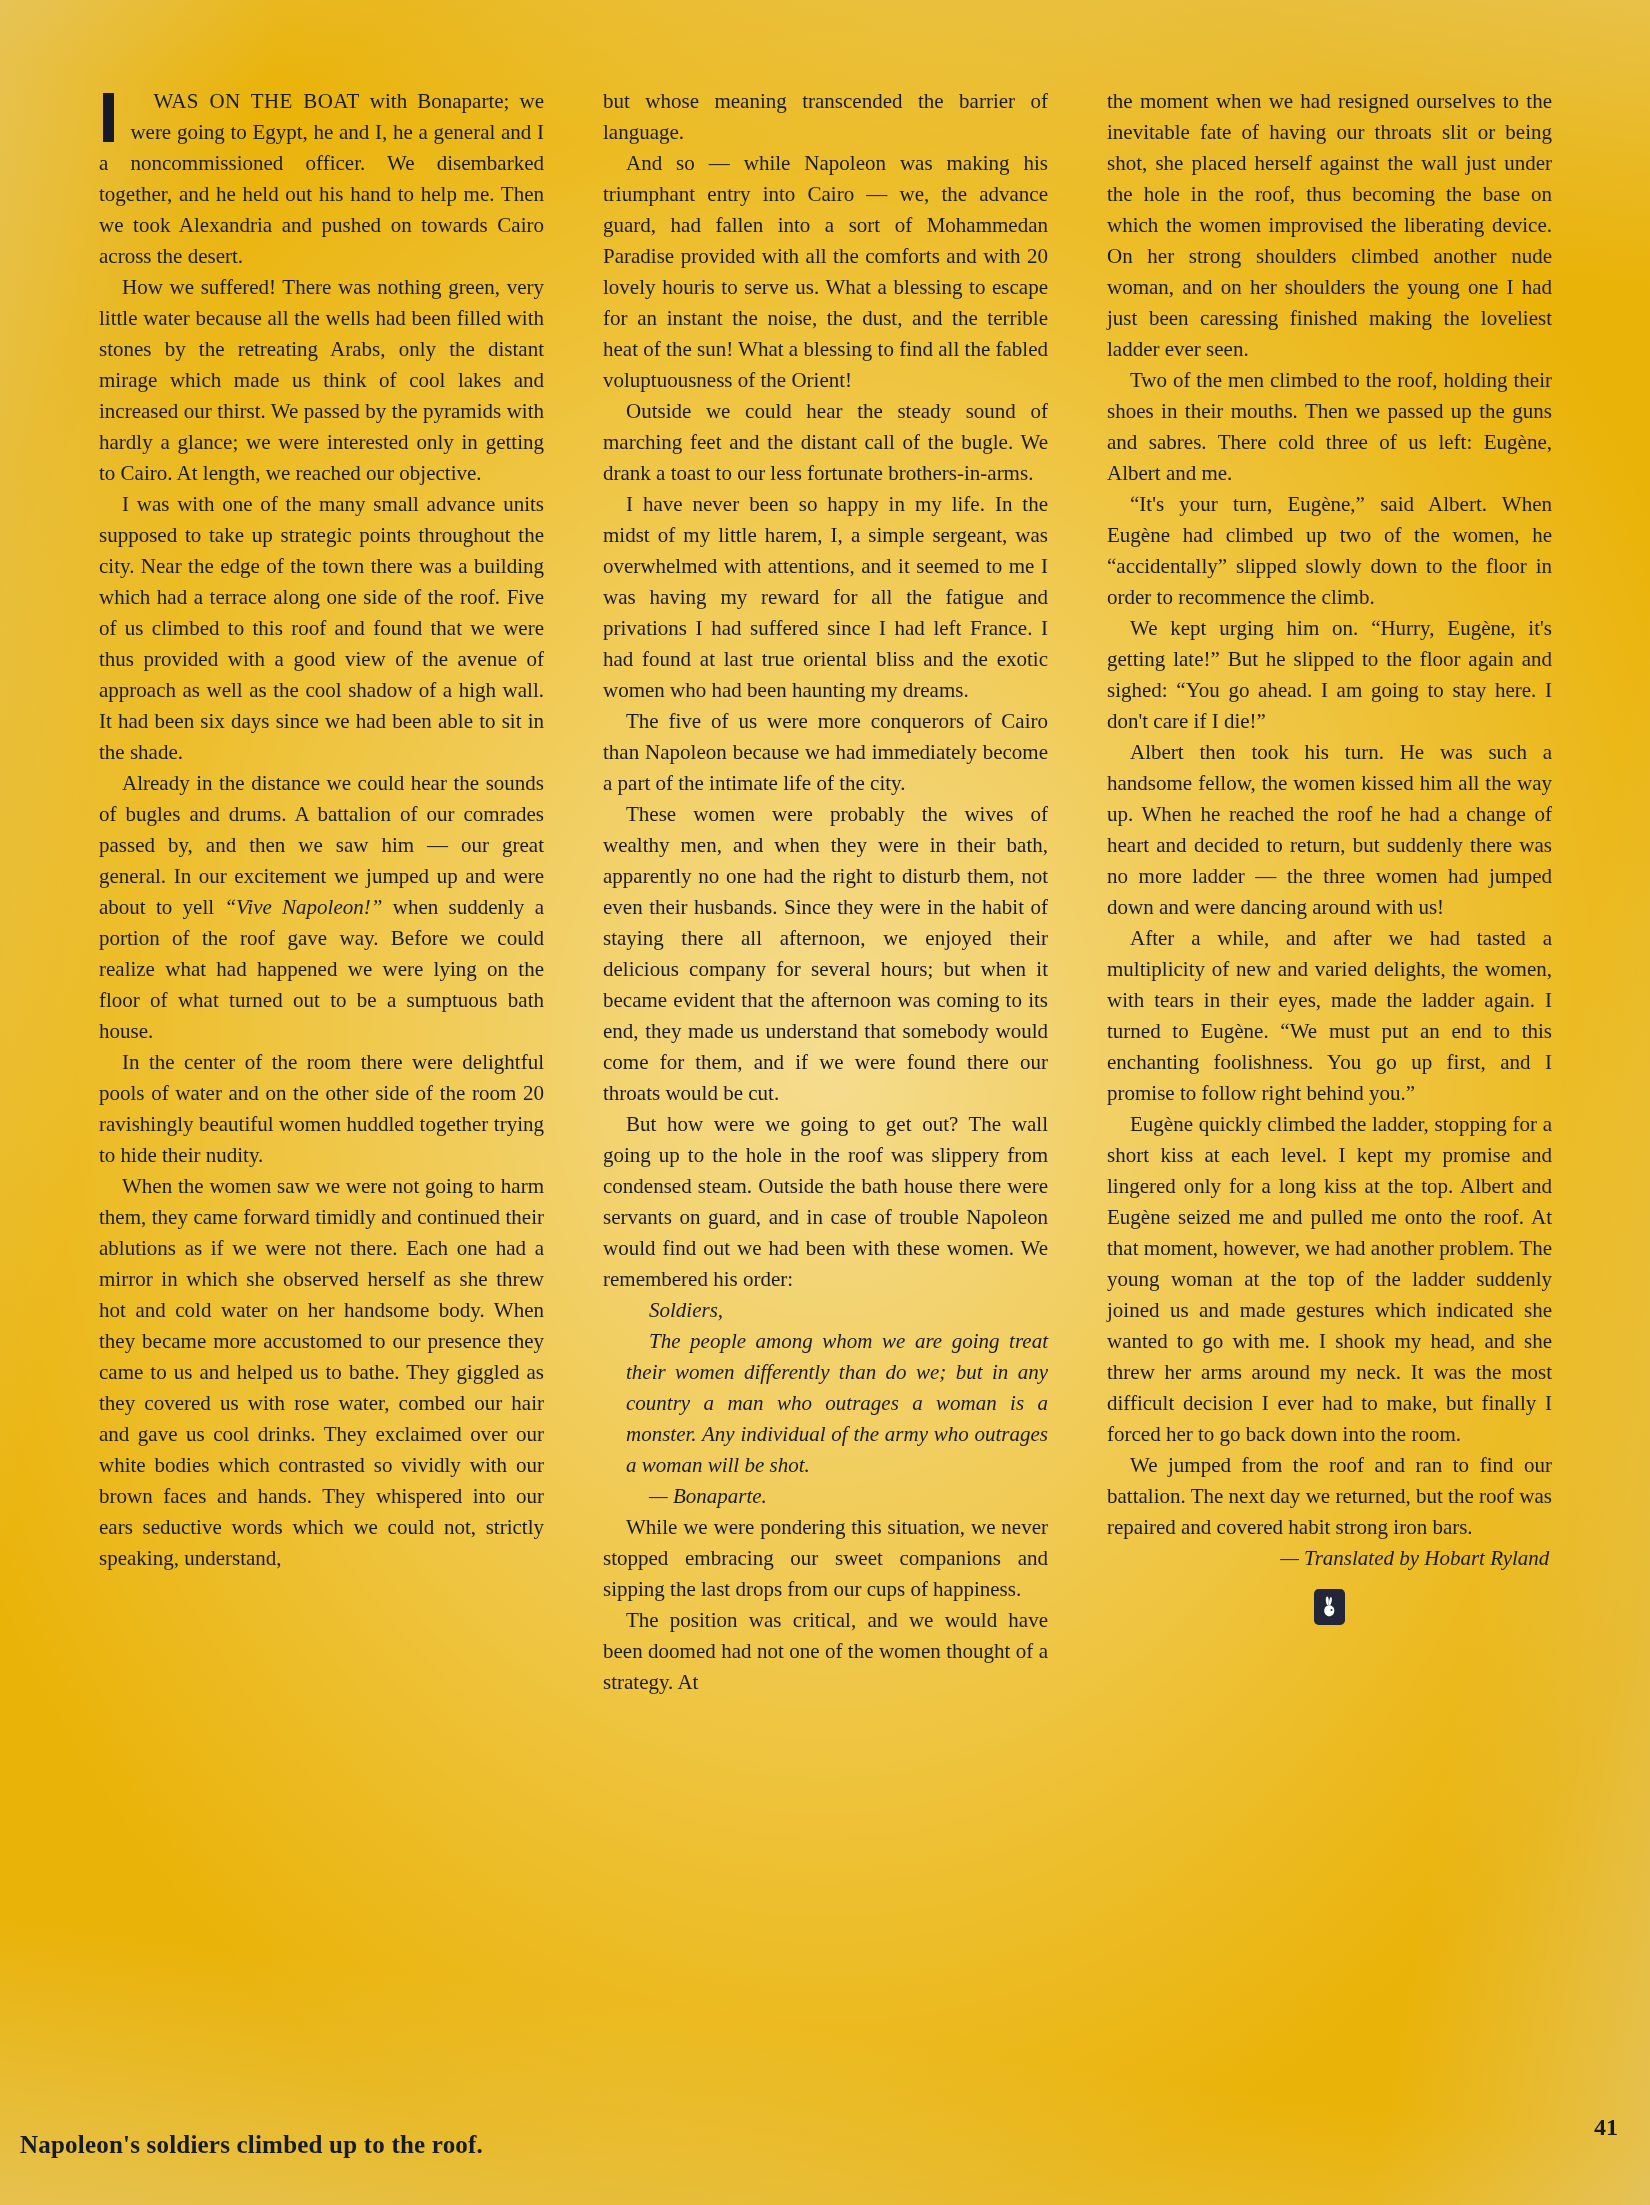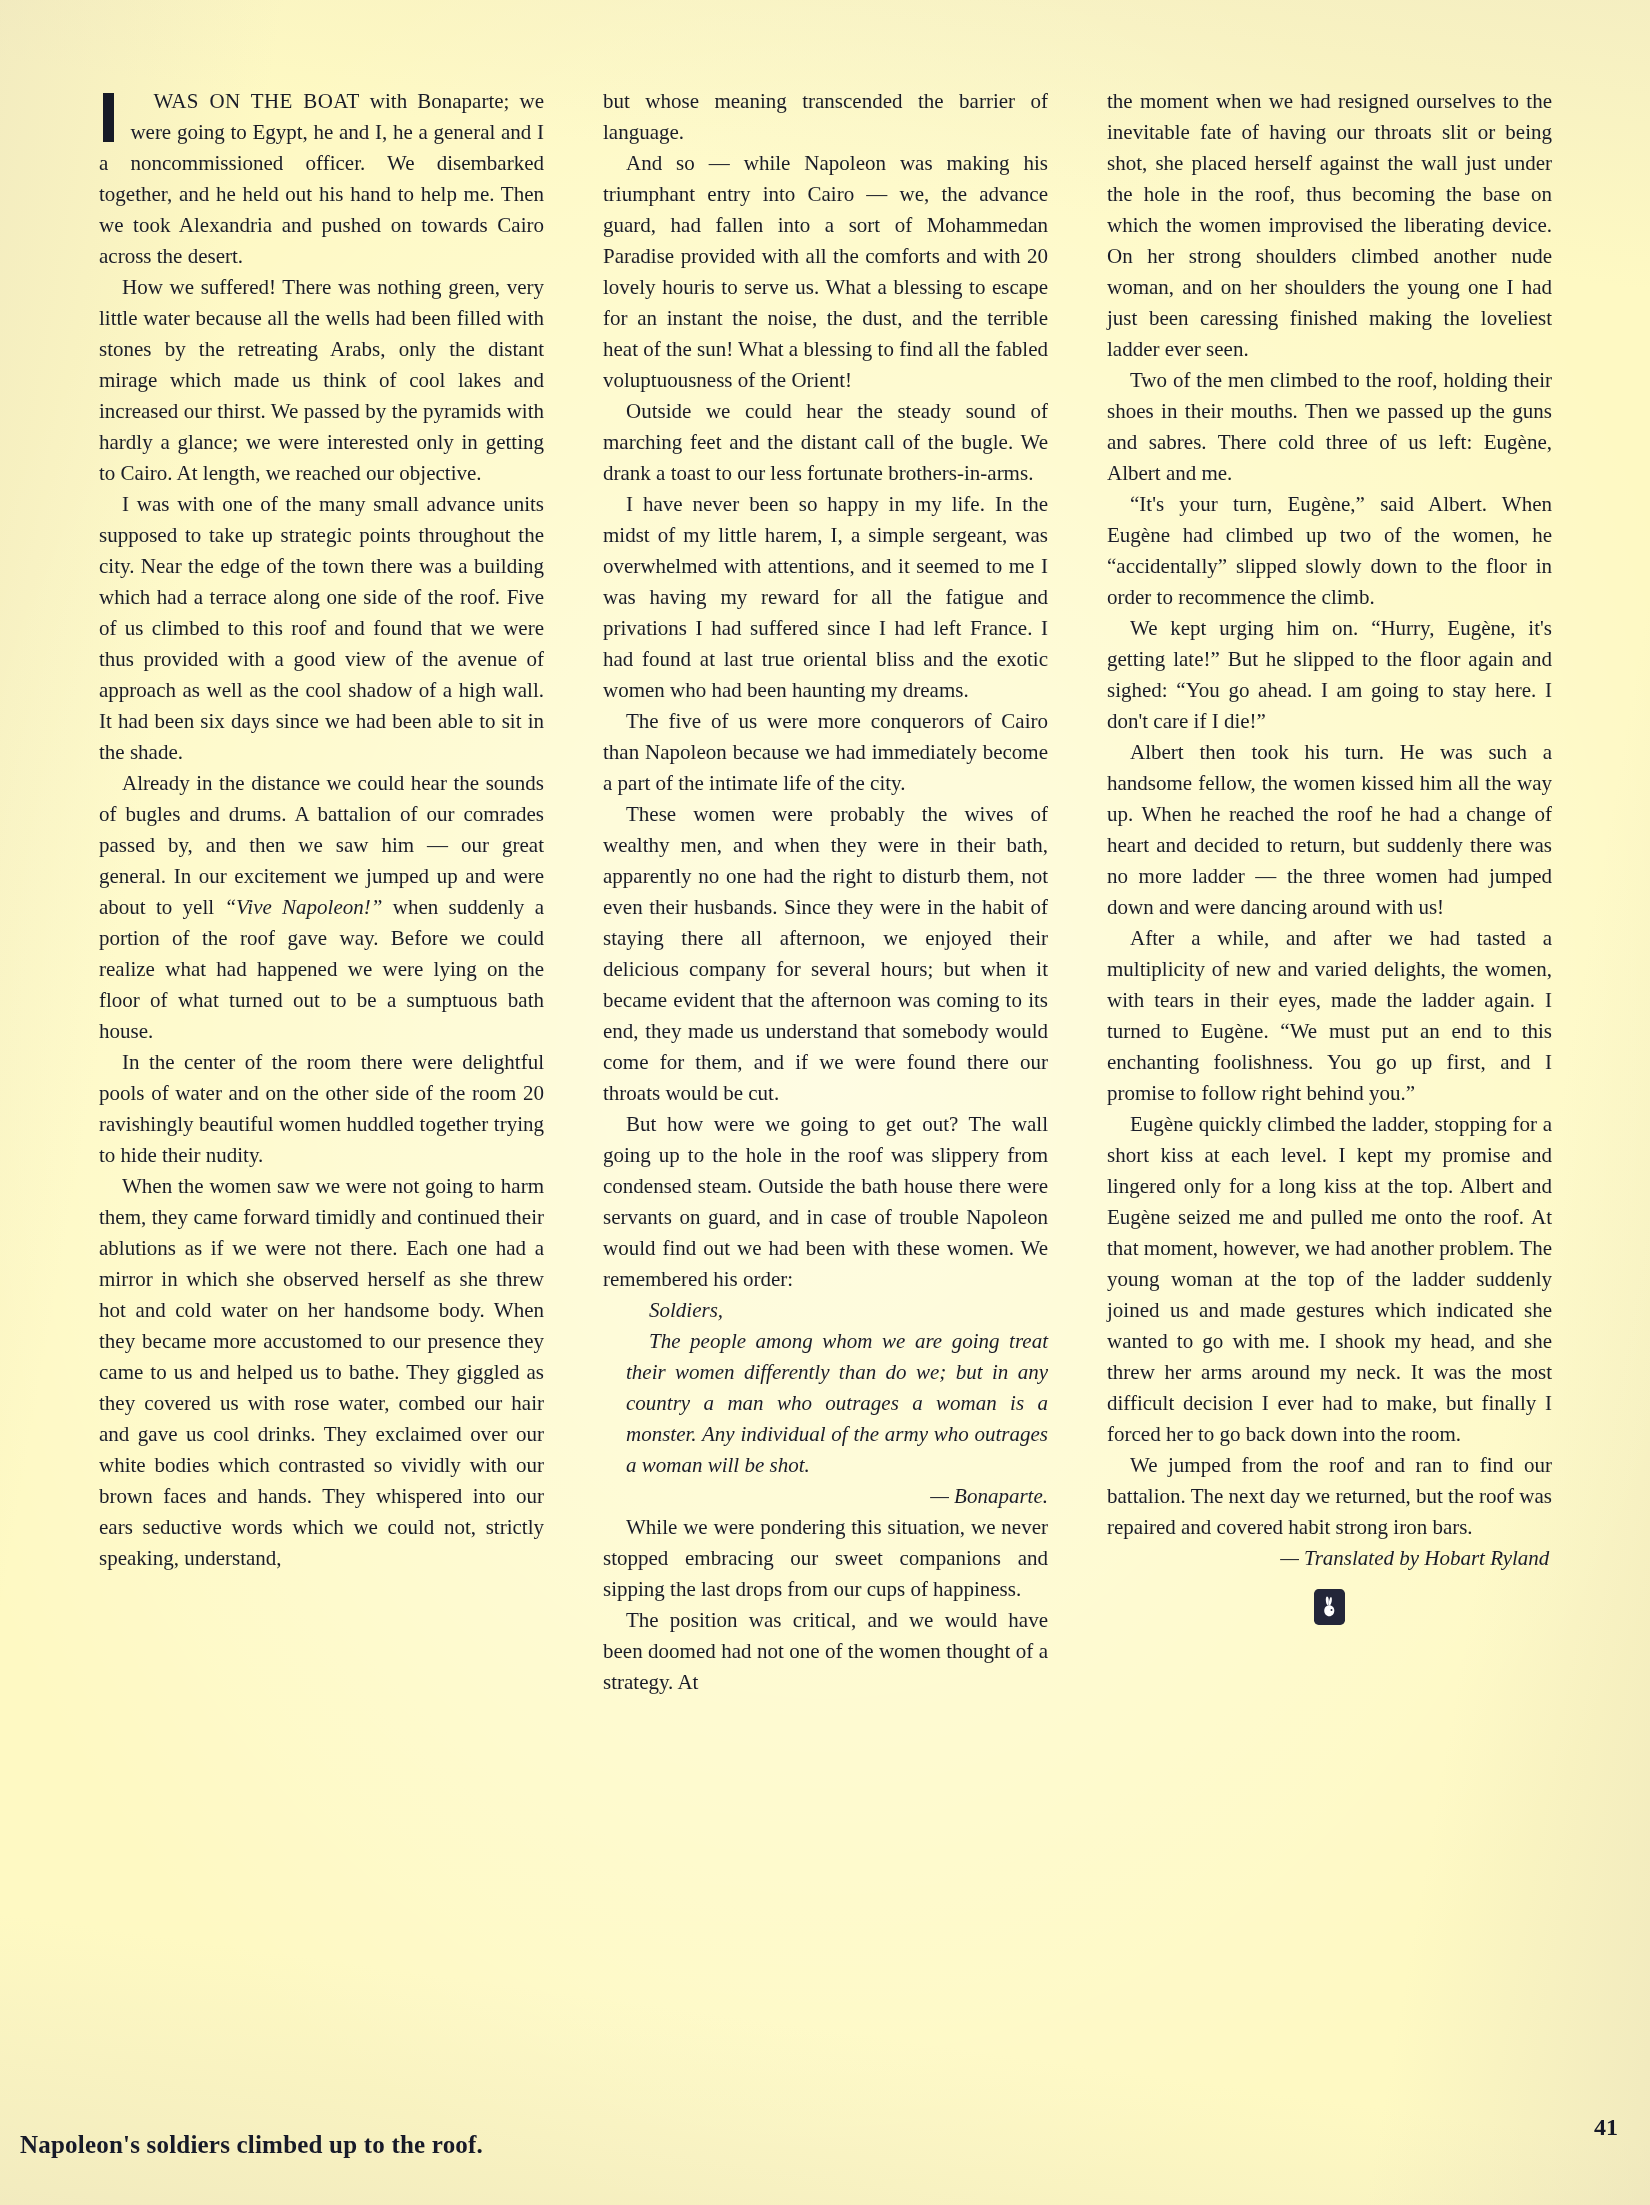--- a/index.html
+++ b/index.html
@@ -12,21 +12,21 @@
     width: 1650px;
     height: 2205px;
     font-family: "Liberation Serif", "DejaVu Serif", serif;
     color: #1a1c28;
   }
 
   .page {
     position: relative;
     width: 1650px;
     height: 2205px;
-    background: #fef9c3;
+    background: #eab308;
     box-sizing: border-box;
     overflow: hidden;
   }
 
   
   .paper-tint {
     position: absolute;
     inset: 0;
     background:
       radial-gradient(ellipse 92% 86% at 50% 48%, rgba(255,255,255,0.55) 0%, rgba(255,255,255,0.0) 62%),
@@ -97,21 +97,20 @@
     margin: 0;
     font-style: italic;
   }
   .order-body {
     text-indent: 23px;
     margin: 0;
     font-style: italic;
   }
   .order-attrib {
     margin: 0;
-    text-align: right;
     font-style: italic;
     text-indent: 0;
   }
 
   .translator {
     margin: 0;
     text-align: right;
     font-style: italic;
     text-indent: 0;
     padding-right: 2.7px;

